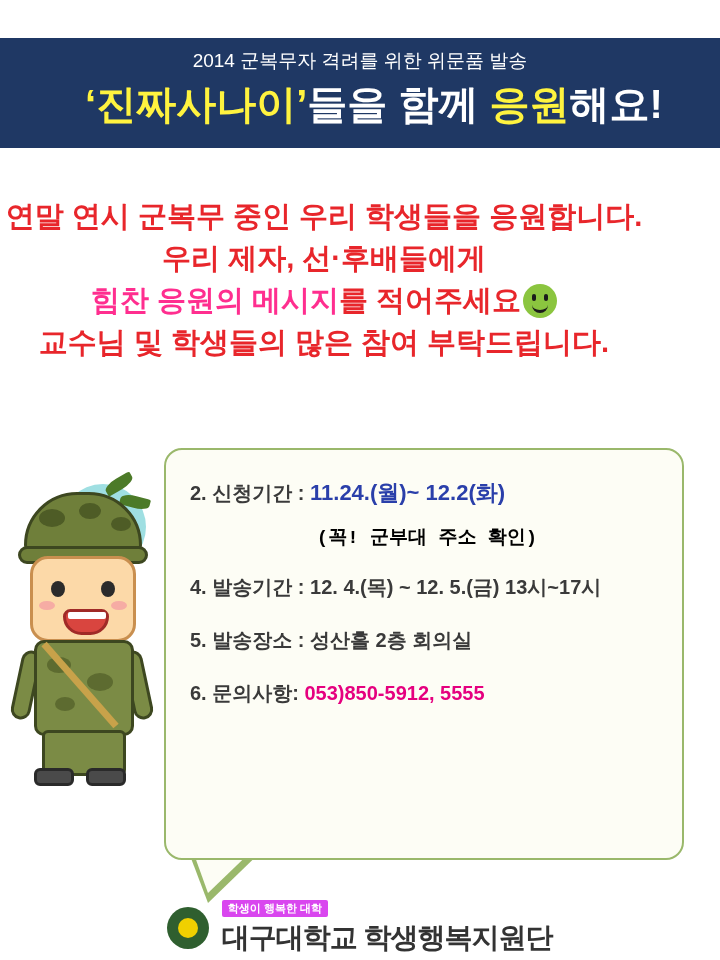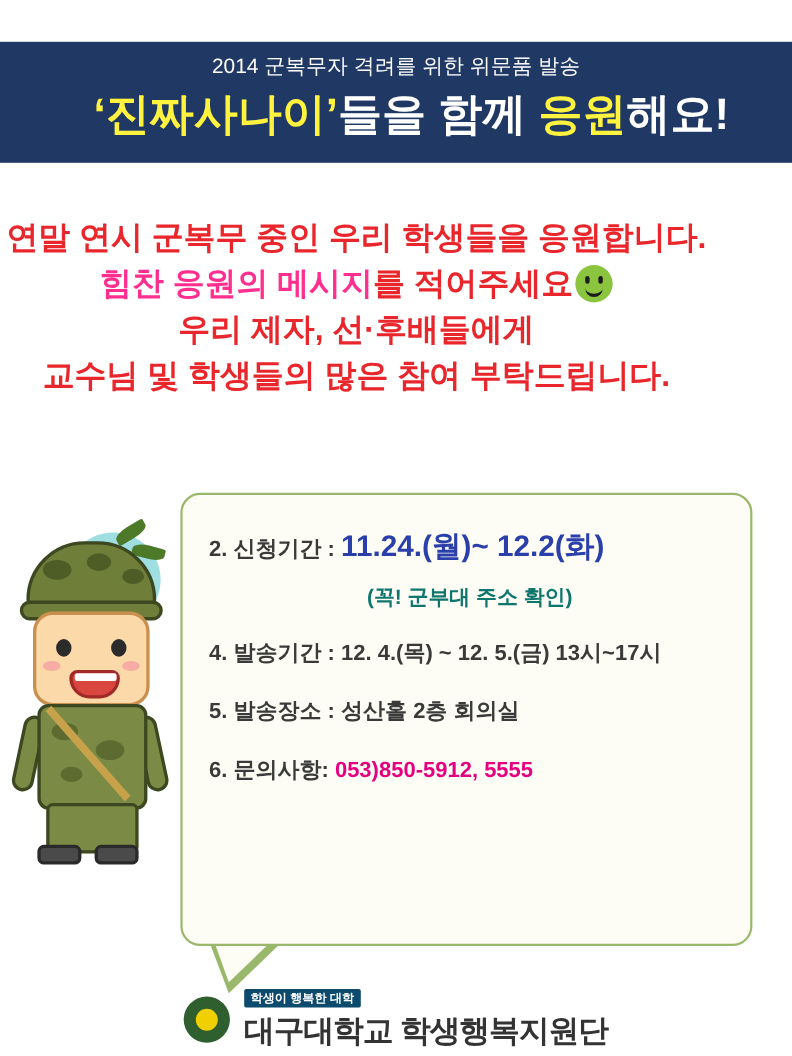--- a/index.html
+++ b/index.html
@@ -142,35 +142,36 @@
     font-size: 20px;
     color: #3a3a3a;
     font-weight: bold;
     margin-bottom: 26px;
     white-space: nowrap;
   }
   .item .num { color: #3a3a3a; }
   .item .small { font-size: 17px; }
   .item .blue {
     color: #2a3faa;
-    font-size: 27px;
+    font-size: 22px;
   }
   .item .green-ul {
     color: #2db34a;
     text-decoration: underline;
     font-size: 22px;
   }
   .item .magenta { color: #e5007f; }
   .note {
     text-align: center;
-    color: #0f766e;
+    color: #000000;
     font-size: 19px;
     font-weight: bold;
     margin-top: -10px;
     margin-bottom: 24px;
+    font-family: Liberation Mono, monospace;
   }
 
   
   .soldier {
     position: absolute;
     left: 8px;
     top: 468px;
     width: 160px;
     height: 340px;
   }
@@ -373,21 +374,21 @@
     background: #f0d000;
   }
   .logo-text {
     display: inline-block;
     vertical-align: middle;
     text-align: left;
   }
   .logo-tag {
     font-size: 11px;
     color: #ffffff;
-    background: #0c4a6e;
+    background: #d946ef;
     display: inline-block;
     padding: 1px 6px;
     border-radius: 2px;
     font-weight: bold;
   }
   .logo-name {
     font-size: 28px;
     font-weight: bold;
     color: #333333;
     letter-spacing: -1px;
@@ -399,24 +400,24 @@
 
 <div class="header-banner">
   <div class="header-subtitle">2014 군복무자 격려를 위한 위문품 발송</div>
   <div class="header-title">
     <span class="quote">‘</span><span class="hl">진짜사나이</span><span class="quote">’</span><span class="w">들을 함께 </span><span class="hl">응원</span><span class="w">해요!</span>
   </div>
 </div>
 
 <div class="intro">
   <div class="line">연말 연시 군복무 중인 우리 학생들을 응원합니다.</div>
+  <div class="line">우리 제자, 선·후배들에게</div>
   <div class="line pink">
     <span>힘찬 응원의 메시지</span><span class="rest">를 적어주세요</span><span class="smiley"><span class="mouth"></span></span>
   </div>
-  <div class="line">우리 제자, 선·후배들에게</div>
   <div class="line">교수님 및 학생들의 많은 참여 부탁드립니다.</div>
 </div>
 
 <div class="soldier">
   <div class="halo"></div>
   <div class="leaf l1"></div>
   <div class="leaf l2"></div>
   <div class="helmet">
     <span class="spot s1"></span>
       <span class="spot s2"></span>

